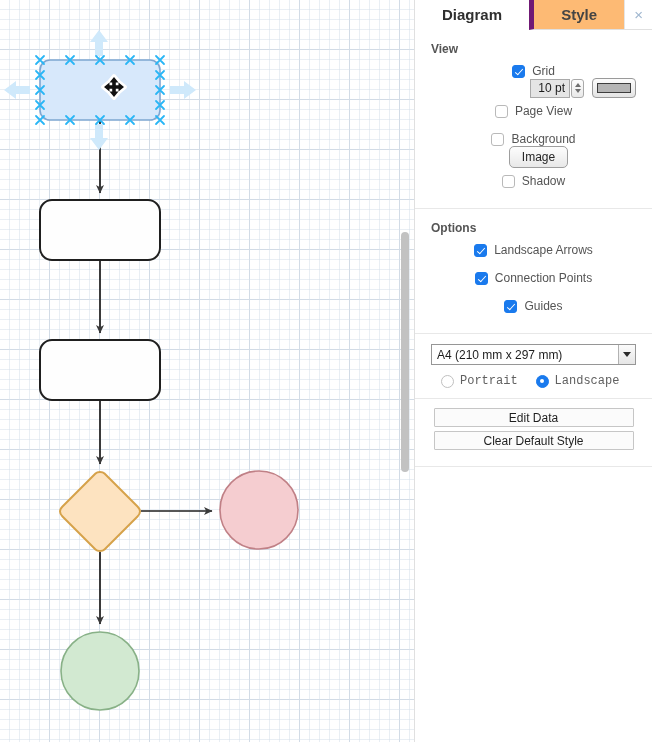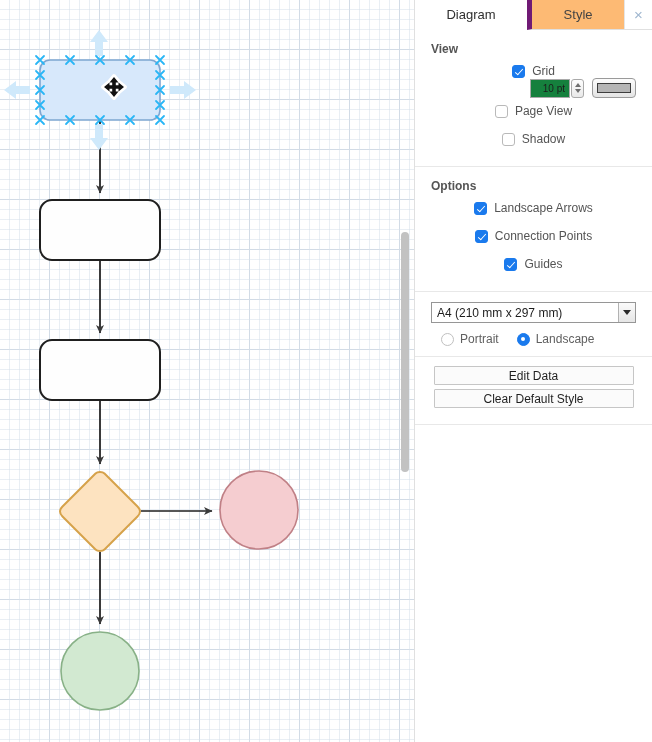--- a/index.html
+++ b/index.html
@@ -91,26 +91,27 @@
     height: 30px;
     background: #eeeeee;
     border-bottom: 1px solid #e0e0e0;
     box-sizing: border-box;
   }
   .tab {
     flex: 1 1 auto;
     display: flex;
     align-items: center;
     justify-content: center;
-    font-size: 13px;
+    font-size: 15px;
     color: #444444;
     cursor: default;
     box-sizing: border-box;
     height: 30px;
     border-bottom: 1px solid #e0e0e0;
+    font-weight: bold;
   }
   .tab.active {
     background: #ffffff;
     color: #2f2f2f;
     border-bottom: 1px solid #ffffff;
   }
   .tab.inactive {
     background: #fdba74;
     border-left: 5px solid #701a75;
   }
@@ -189,22 +190,22 @@
   
   .grid-controls {
     margin-left: auto;
     display: flex;
     align-items: center;
   }
   .num-field {
     width: 40px;
     height: 19px;
     border: 1px solid #a9a9a9;
-    background: #15803d;
-    font-size: 10px;
+    background: #e5e5e5;
+    font-size: 12px;
     color: #1c1c1c;
     text-align: right;
     padding: 0 4px 0 2px;
     box-sizing: border-box;
     line-height: 17px;
     font-family: "Liberation Sans", sans-serif;
   }
   .stepper {
     width: 13px;
     height: 19px;
@@ -298,20 +299,21 @@
     border-left: 4px solid transparent;
     border-right: 4px solid transparent;
     border-top: 5px solid #2b2b2b;
   }
 
   .radio-row {
     display: flex;
     align-items: center;
     margin-top: 9px;
     padding-left: 10px;
+    font-family: Liberation Mono, monospace;
   }
   .radio-label {
     display: flex;
     align-items: center;
     font-size: 12px;
     color: #606060;
     margin-right: 18px;
     cursor: default;
   }
   .radio {
@@ -504,20 +506,27 @@
         </div>
       </div>
 
       <div class="row">
         <div class="cb-label">
           <span class="checkbox"></span>
           <span>Page View</span>
         </div>
       </div>
 
+      <div class="row">
+        <div class="cb-label">
+          <span class="checkbox"></span>
+          <span>Background</span>
+        </div>
+        <div class="small-btn">Image</div>
+      </div>
 
       <div class="row">
         <div class="cb-label">
           <span class="checkbox"></span>
           <span>Shadow</span>
         </div>
       </div>
     </div>
 
     <div class="section">

